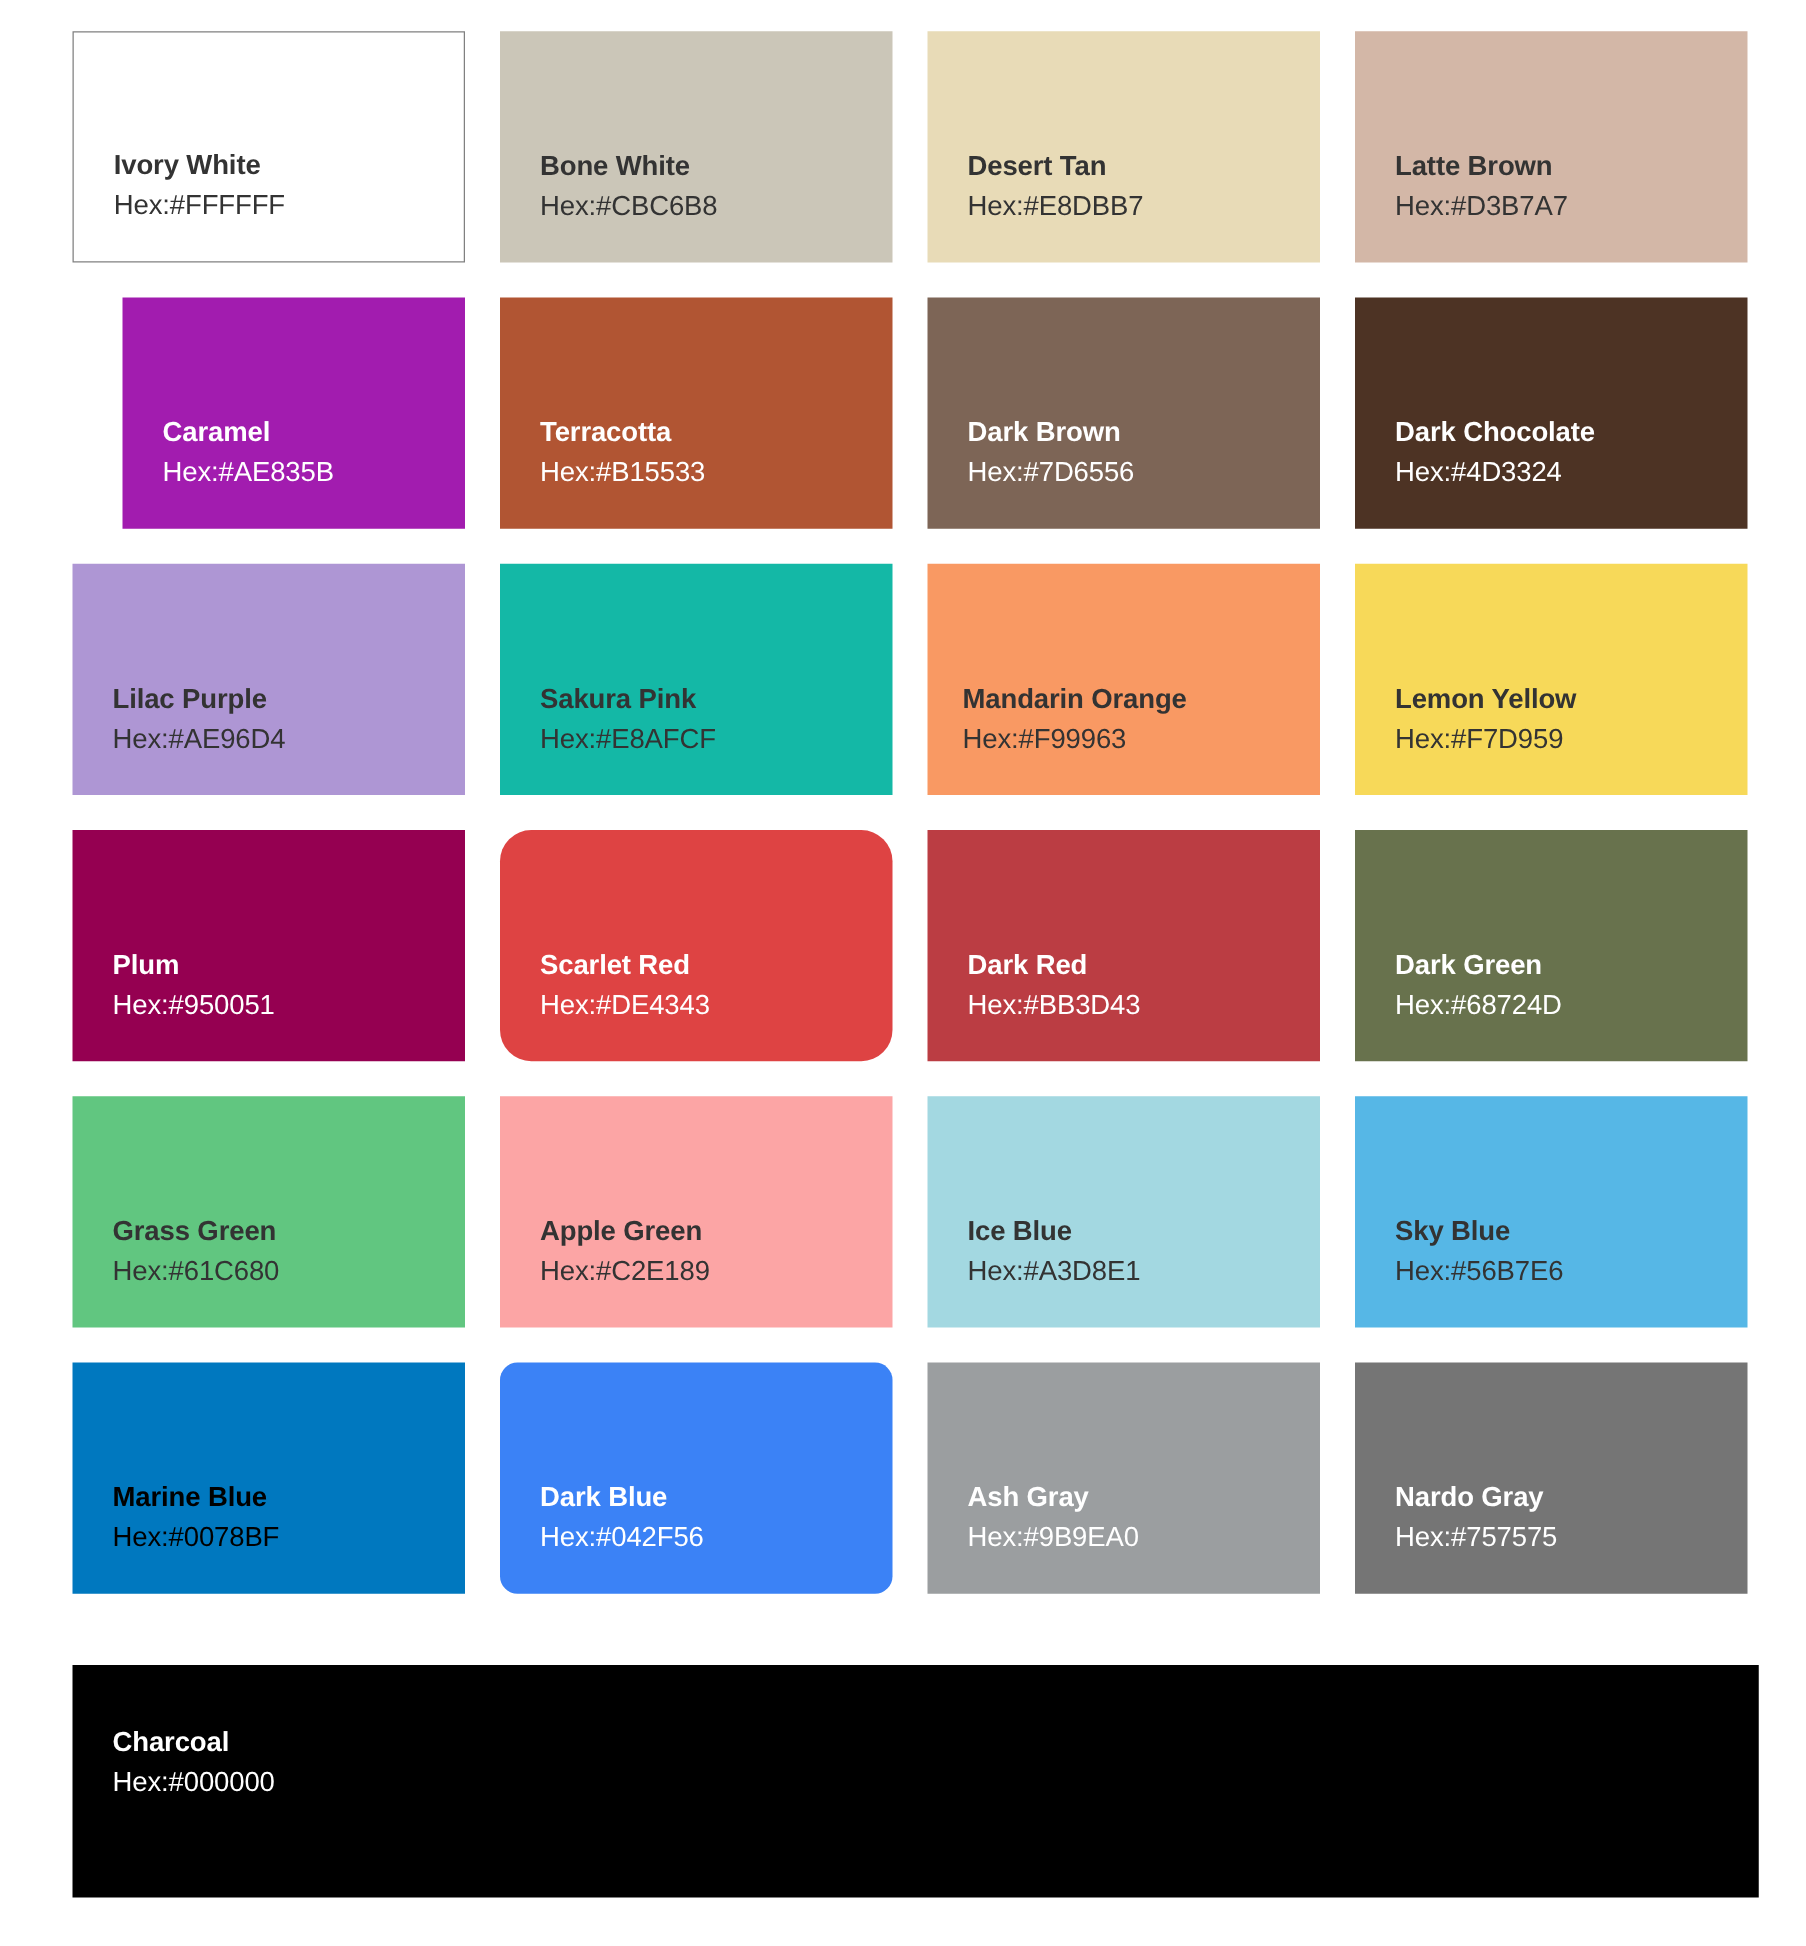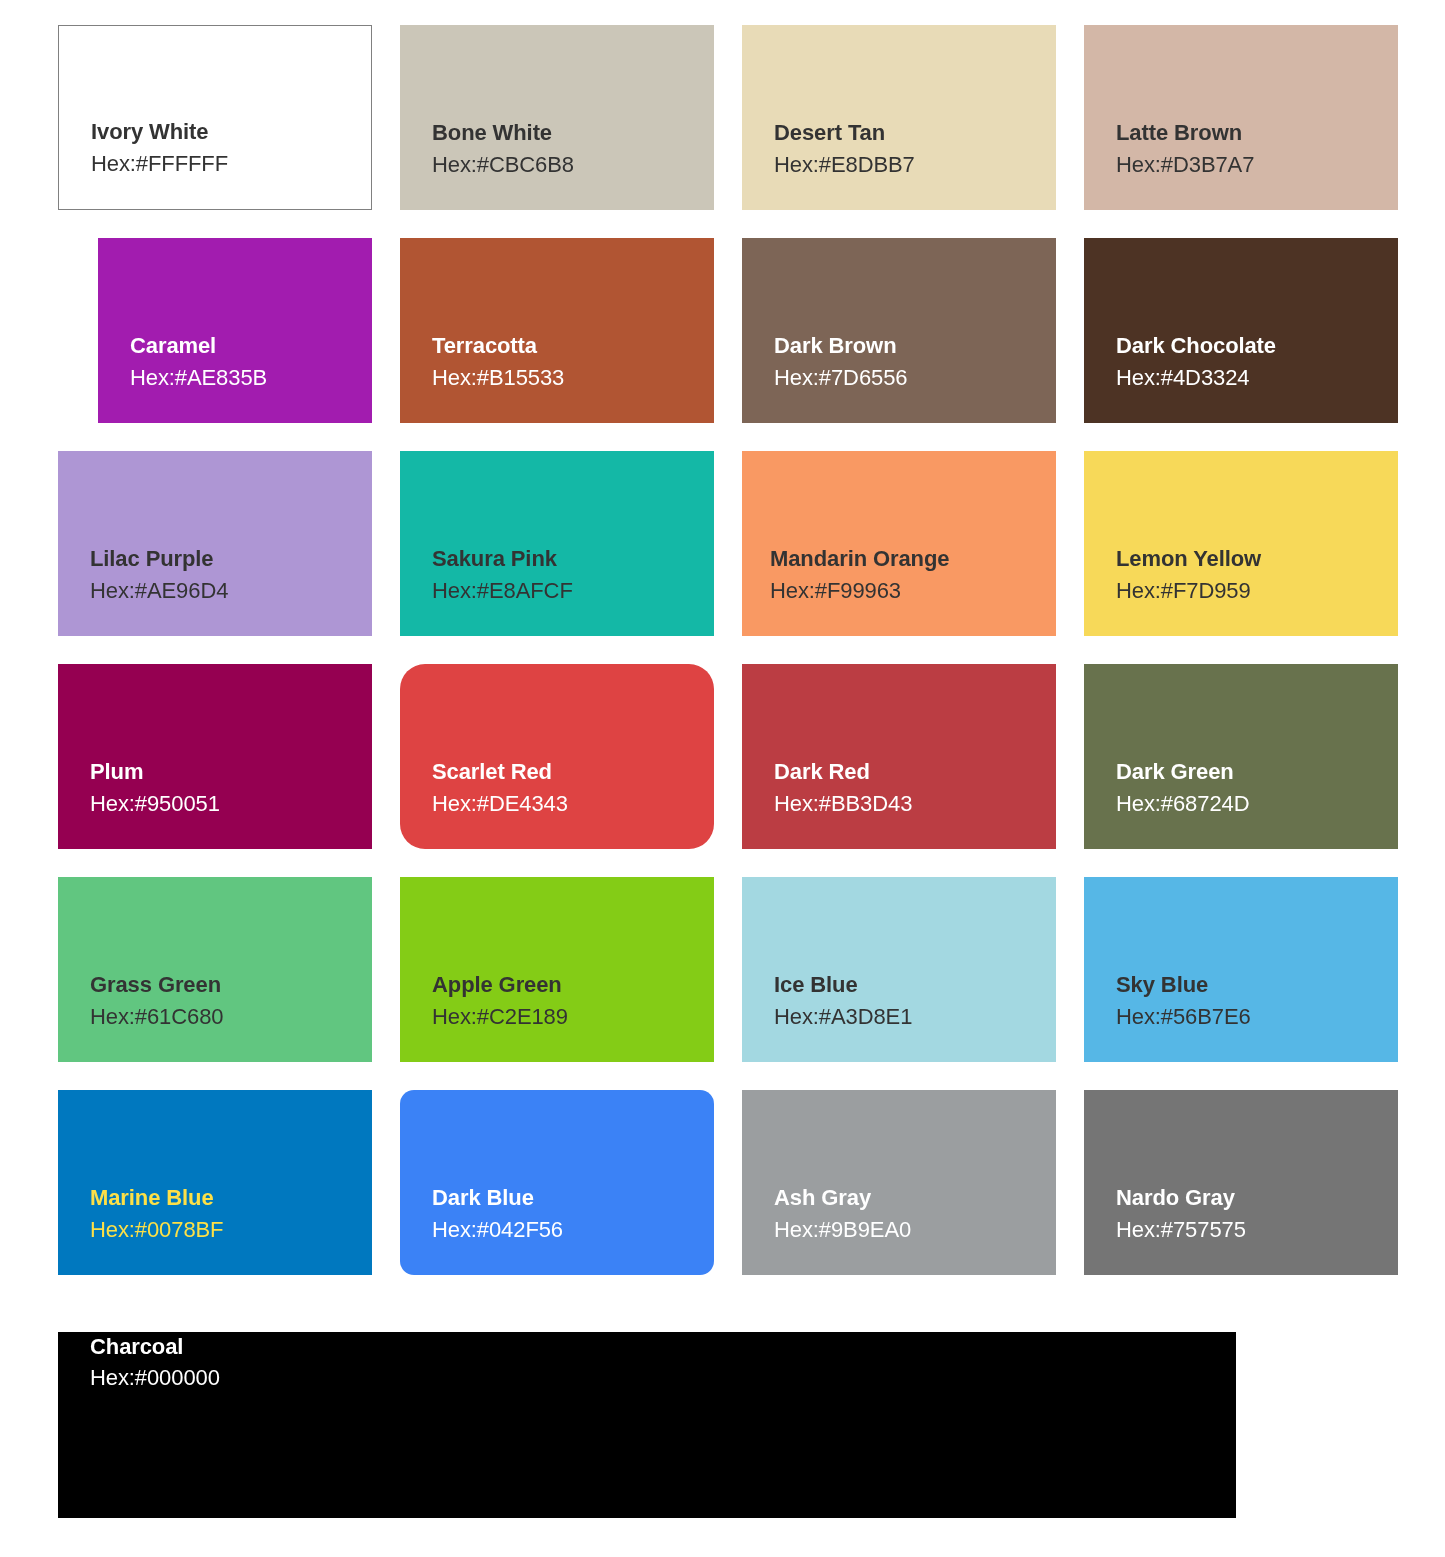--- a/index.html
+++ b/index.html
@@ -55,25 +55,25 @@
     font-weight: normal;
     line-height: 1.42;
     letter-spacing: -0.1px;
     white-space: nowrap;
   }
 
   .charcoal-bar {
     position: absolute;
     left: 58px;
     top: 1332px;
-    width: 1178px;
+    width: 1349px;
     height: 186px;
     display: flex;
     flex-direction: column;
-    justify-content: flex-start;
+    justify-content: center;
     padding: 0 18px 30px 32px;
     overflow: hidden;
   }
 </style>
 </head>
 <body style="background: rgb(255, 255, 255);">
 
 <div id="palette-root">
 
   <div class="swatch-grid">
@@ -138,33 +138,33 @@
         <div class="swatch-hex">Hex:#BB3D43</div>
       </div>
       <div class="swatch" style="background: rgb(104, 114, 77); color: rgb(255, 255, 255);">
         <div class="swatch-name">Dark Green</div>
         <div class="swatch-hex">Hex:#68724D</div>
       </div>
       <div class="swatch" style="background: rgb(97, 198, 128); color: rgb(51, 51, 51);">
         <div class="swatch-name">Grass Green</div>
         <div class="swatch-hex">Hex:#61C680</div>
       </div>
-      <div class="swatch" style="background: #84cc16; color: rgb(51, 51, 51);">
+      <div class="swatch" style="background: #fca5a5; color: rgb(51, 51, 51);">
         <div class="swatch-name">Apple Green</div>
         <div class="swatch-hex">Hex:#C2E189</div>
       </div>
       <div class="swatch" style="background: rgb(163, 216, 225); color: rgb(51, 51, 51);">
         <div class="swatch-name">Ice Blue</div>
         <div class="swatch-hex">Hex:#A3D8E1</div>
       </div>
       <div class="swatch" style="background: rgb(86, 183, 230); color: rgb(51, 51, 51);">
         <div class="swatch-name">Sky Blue</div>
         <div class="swatch-hex">Hex:#56B7E6</div>
       </div>
-      <div class="swatch" style="background: rgb(0, 120, 191); color: #fde047;">
+      <div class="swatch" style="background: rgb(0, 120, 191); color: #000000;">
         <div class="swatch-name">Marine Blue</div>
         <div class="swatch-hex">Hex:#0078BF</div>
       </div>
       <div class="swatch" style="background: #3b82f6; color: rgb(255, 255, 255); border-radius: 14px;">
         <div class="swatch-name">Dark Blue</div>
         <div class="swatch-hex">Hex:#042F56</div>
       </div>
       <div class="swatch" style="background: rgb(155, 158, 160); color: rgb(255, 255, 255);">
         <div class="swatch-name">Ash Gray</div>
         <div class="swatch-hex">Hex:#9B9EA0</div>

